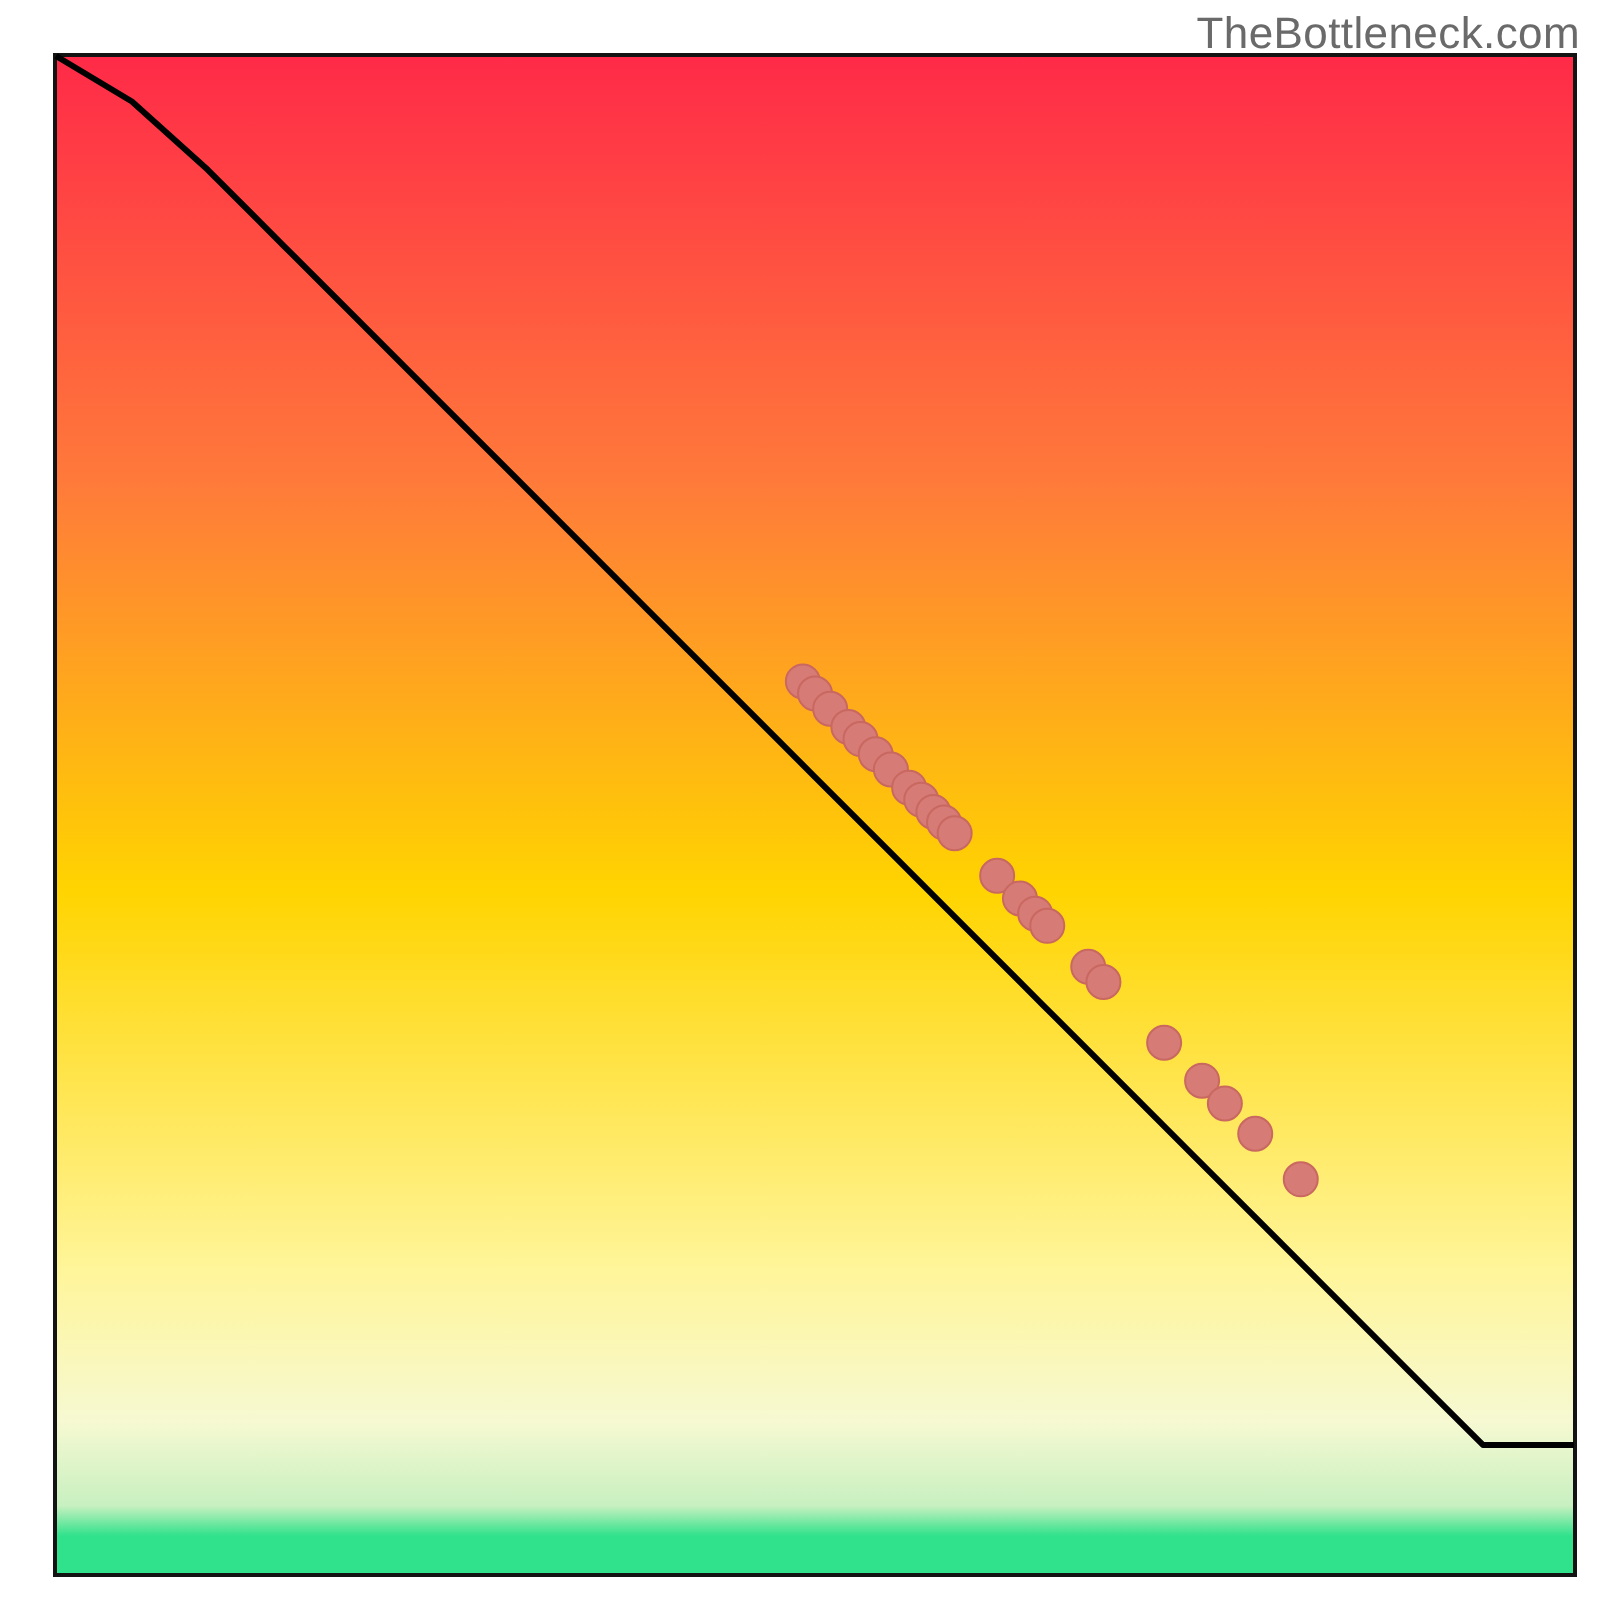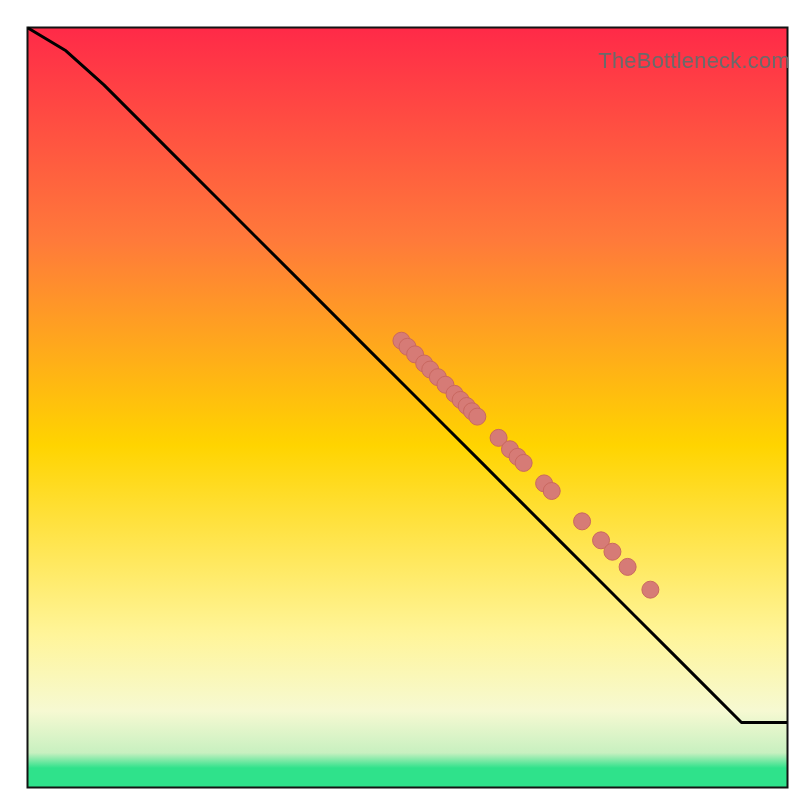--- a/index.html
+++ b/index.html
@@ -19,21 +19,20 @@
     display: block;
   }
   .watermark {
     position: absolute;
     top: 4px;
     right: 10px;
     font-size: 22px;
     font-weight: 500;
     color: #6a6a6a;
     letter-spacing: 0.2px;
-    margin-top: 44px;
   }
 </style>
 </head>
 <body>
 
 <div class="chart-wrap">
   <svg id="chart-svg" width="800" height="800" viewBox="0 0 800 800" preserveAspectRatio="none">
       <defs>
         <linearGradient id="bg-grad" x1="0" y1="0" x2="0" y2="1">
           <stop offset="0%" stop-color="#ff2a48"></stop>

